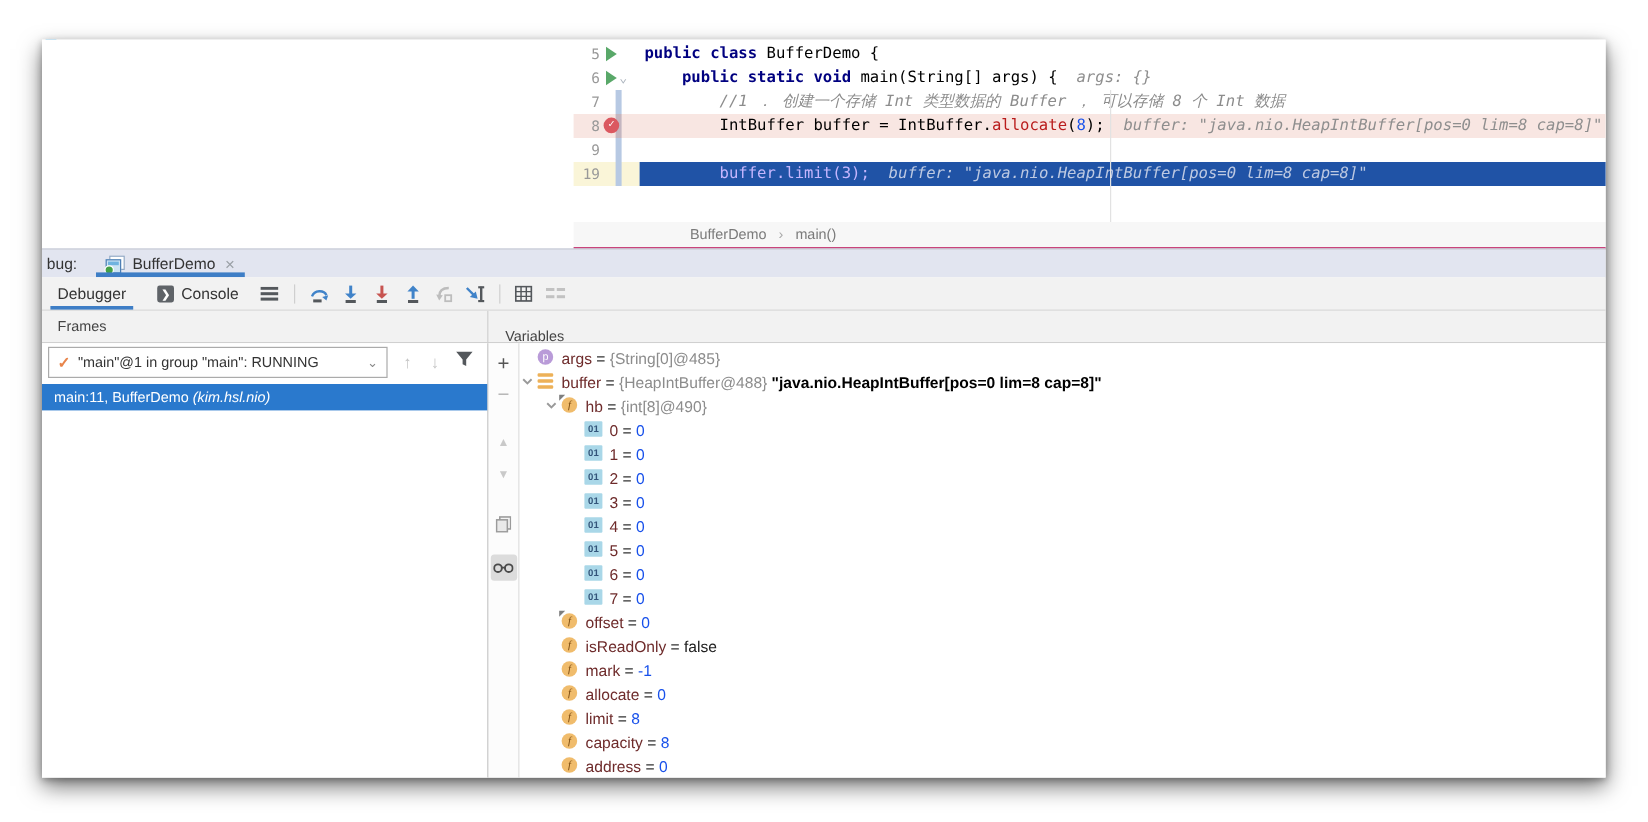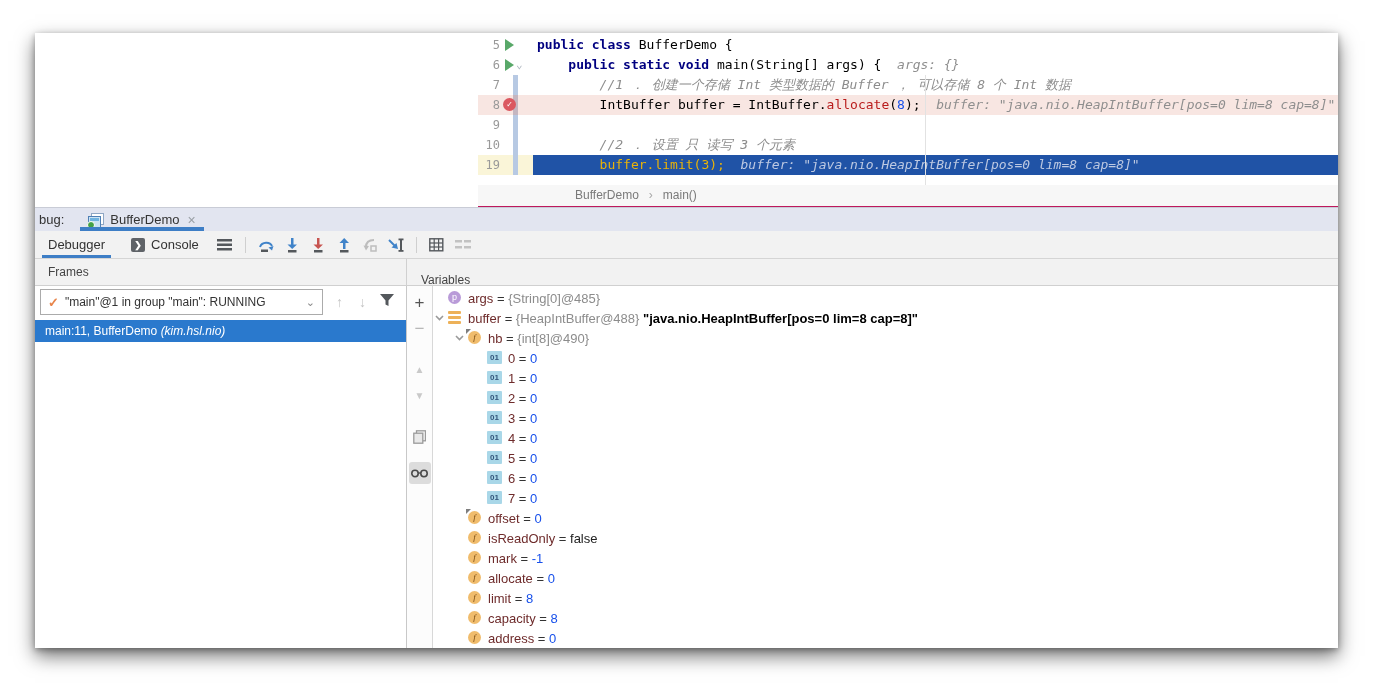--- a/index.html
+++ b/index.html
@@ -24,21 +24,21 @@
   .eline.bp .stripe{background:#C4B6C0;}
   .cd{flex:1;padding-left:4px;position:relative;}
   .eline.exec .cd{background:#2053A6;}
   .guide{position:absolute;left:447px;top:42px;width:1px;height:120px;background:#E2E2E2;}
   .tok.kw{color:#000080;font-weight:bold;margin-top:25px;}
   .tok.pl{color:#000;}
   .tok.cmt{color:#8C8C8C;font-style:italic;}
   .tok.num{color:#1750EB;}
   .tok.it{color:#b91c1c;}
   .tok.hint{color:#8E8E8E;font-style:italic;}
-  .eline.exec .tok{color:#eab308;}
+  .eline.exec .tok{color:#c4b5fd;}
   .eline.exec .tok.hint{color:#BDC9E2;}
 
   .breadcrumb{position:absolute;left:443px;top:152px;right:0;height:21px;background:#F7F7F7;border-bottom:2px solid #be185d;
               font-size:12px;color:#7A7A7A;line-height:21px;padding-left:97px;}
   .breadcrumb .sep{color:#A9A9A9;margin:0 10px;}
   .bc-blank{position:absolute;left:0;top:152px;width:443px;height:22px;background:#fff;}
 
   
   .dhdr{position:absolute;left:0;top:174px;width:100%;height:24px;background:#E2E5F0;border-top:1px solid #C9CCD6;
         display:flex;align-items:center;font-size:13px;color:#333;box-sizing:border-box;}
@@ -114,21 +114,20 @@
     <div class="artifact"></div>
 
     <div class="editor">
       <div class="code-block">
         <div id="code-rows">
             <div class="eline normal"><div class="gut"><span class="lnum">5</span><span class="runic"></span></div><div class="cd"><span class="tok kw">public class </span><span class="tok pl">BufferDemo {</span></div></div>
             <div class="eline normal"><div class="gut"><span class="lnum">6</span><span class="runic"></span><span class="foldic">⌄</span></div><div class="cd"><span class="tok pl">    </span><span class="tok kw">public static void </span><span class="tok pl">main(String[] args) {</span><span class="tok hint">  args: {}</span></div></div>
             <div class="eline normal"><div class="gut"><span class="lnum">7</span><span class="stripe"></span></div><div class="cd"><span class="tok cmt">        //1 ． 创建一个存储 Int 类型数据的 Buffer ， 可以存储 8 个 Int 数据</span></div></div>
             <div class="eline bp"><div class="gut"><span class="lnum">8</span><span class="stripe"></span><span class="bpic">✓</span></div><div class="cd"><span class="tok pl">        IntBuffer buffer = IntBuffer.</span><span class="tok it">allocate</span><span class="tok pl">(</span><span class="tok num">8</span><span class="tok pl">);</span><span class="tok hint">  buffer: "java.nio.HeapIntBuffer[pos=0 lim=8 cap=8]"</span></div></div>
             <div class="eline normal"><div class="gut"><span class="lnum">9</span><span class="stripe"></span></div><div class="cd"></div></div>
-            <div class="eline normal"><div class="gut"><span class="lnum">10</span><span class="stripe"></span></div><div class="cd"><span class="tok cmt">        //2 ． 设置 只 读写 3 个元素</span></div></div>
             <div class="eline exec"><div class="gut"><span class="lnum">19</span><span class="stripe"></span></div><div class="cd"><span class="tok pl">        buffer.limit(</span><span class="tok num">3</span><span class="tok pl">);</span><span class="tok hint">  buffer: "java.nio.HeapIntBuffer[pos=0 lim=8 cap=8]"</span></div></div>
           </div>
         <div class="guide"></div>
       </div>
     </div>
     <div class="bc-blank"></div>
     <div class="breadcrumb"><span>BufferDemo</span><span class="sep">›</span><span>main()</span></div>
 
     <div class="dhdr">
       <span class="dhdr-label">bug:</span>

